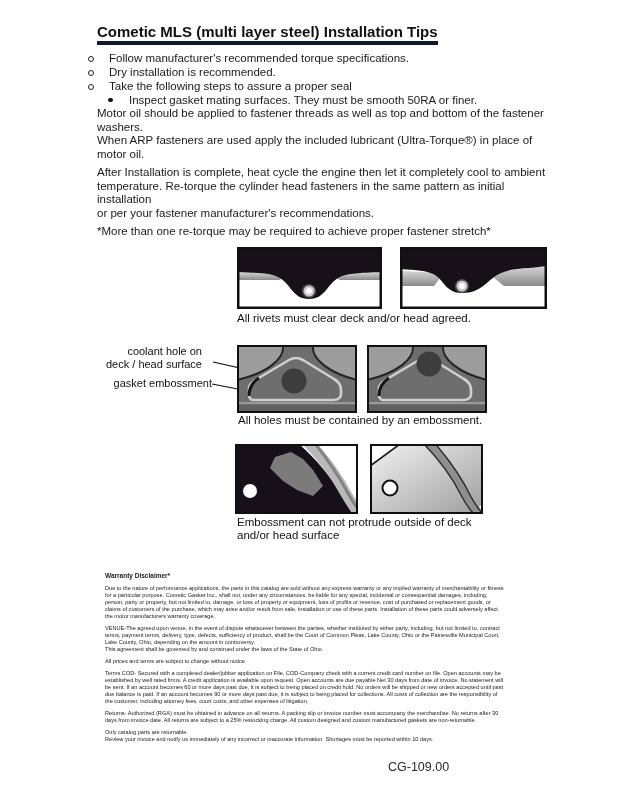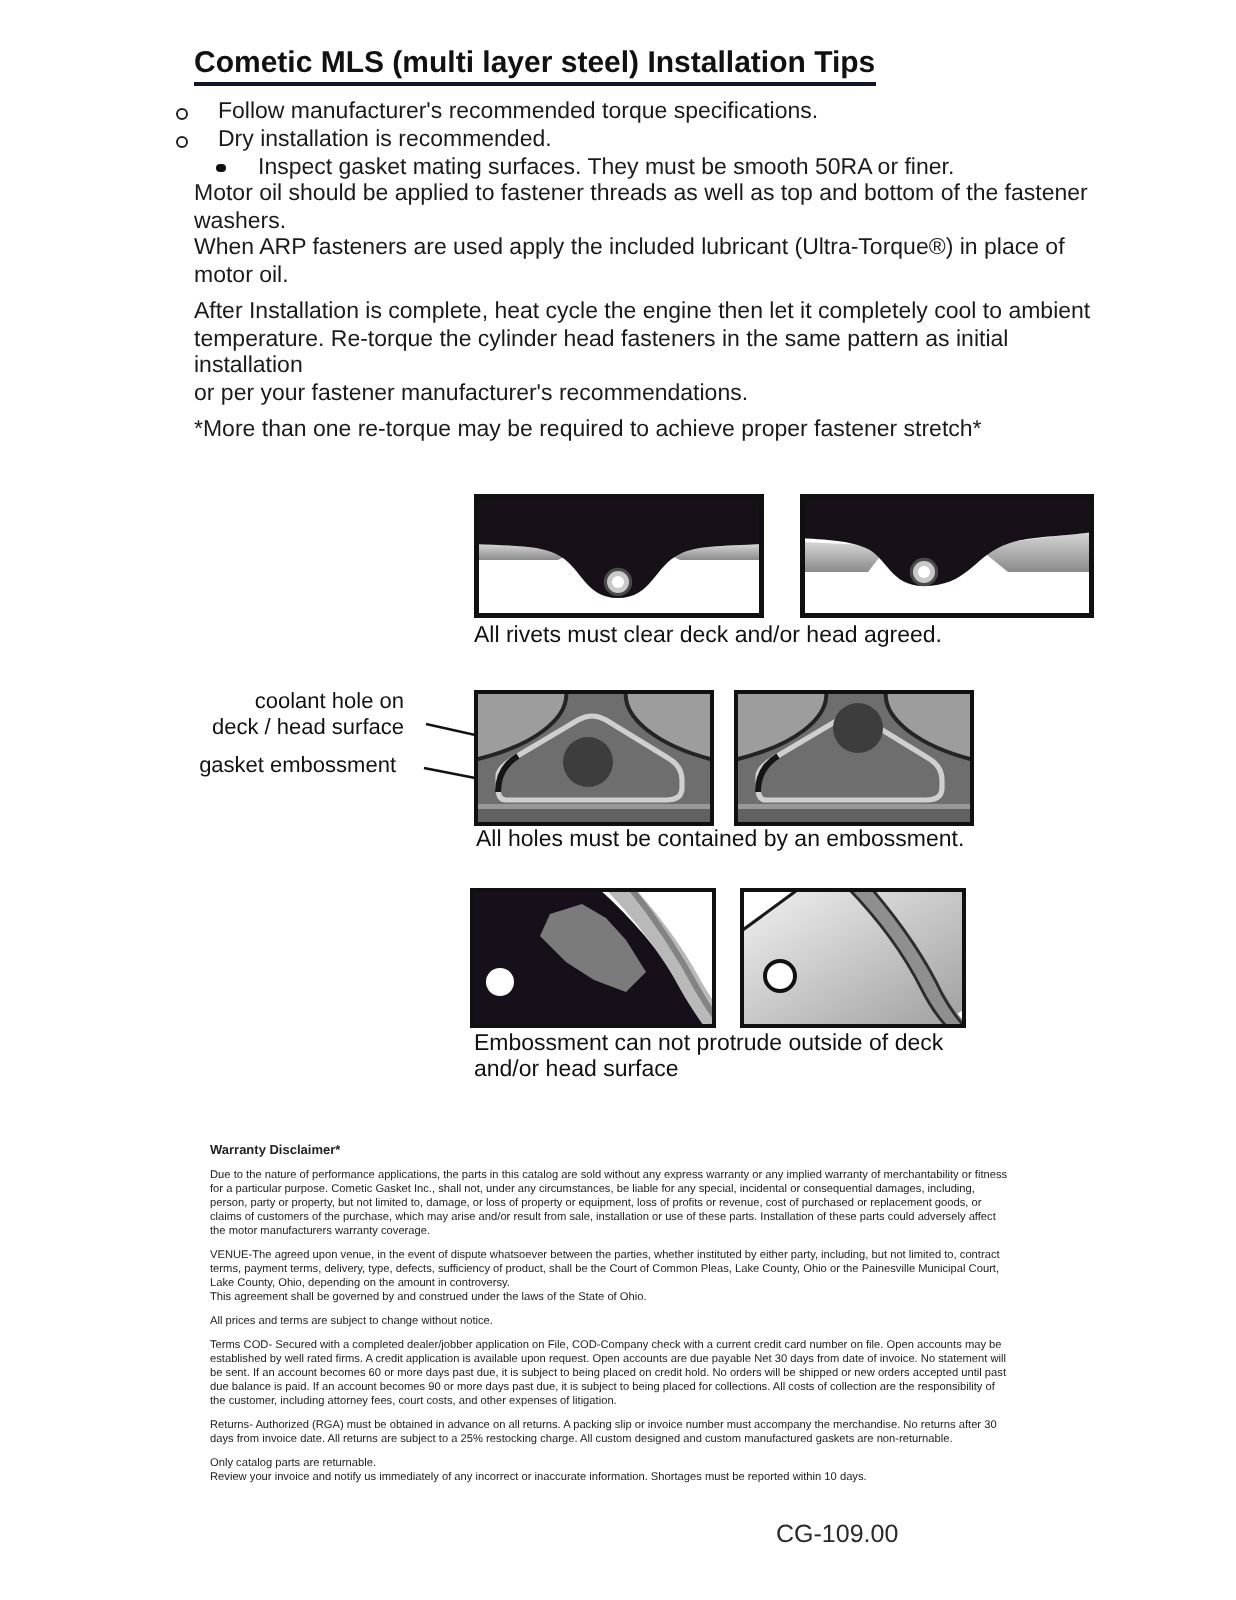--- a/index.html
+++ b/index.html
@@ -3,21 +3,21 @@
 <meta charset="utf-8">
 <style>
   html,body { margin:0; padding:0; background:#ffffff; }
   .page {
     position:relative; width:618px; height:800px; background:#ffffff;
     font-family:"Liberation Sans","DejaVu Sans",sans-serif; color:#1a1a1a; overflow:hidden;
   }
   .textcol { position:absolute; left:97px; top:23px; width:462px; }
   .title {
     font-size:15px; font-weight:bold; margin:0 0 6px 0; display:inline-block;
-    border-bottom:2px solid #0f172a; padding-bottom:1px; color:#111;
+    border-bottom:4px solid #0f172a; padding-bottom:1px; color:#111;
   }
   ul.bullets { list-style:none; margin:0; padding:0; font-size:11.5px; line-height:14px; }
   ul.bullets li { position:relative;padding-left:12px; }
   li.b1::before {
     content:""; position:absolute; left:-9px; top:4.5px; width:4px; height:4px;
     border:1px solid #222; border-radius:50%;
   }
   li.b2 { margin-left:20px; }
   li.b2::before {
     content:""; position:absolute; left:-9px; top:4.8px; width:4.6px; height:4.6px;
@@ -56,20 +56,21 @@
           <stop offset="1" stop-color="#9e9e9e"></stop>
       </linearGradient>
     </defs>
   </svg>
 
   <div class="textcol">
     <div><h1 class="title">Cometic MLS (multi layer steel) Installation Tips</h1></div>
     <ul class="bullets">
       <li class="b1">Follow manufacturer's recommended torque specifications.</li>
       <li class="b1">Dry installation is recommended.</li>
+      <li class="b1">Take the following steps to assure a proper seal</li>
       <li class="b2">Inspect gasket mating surfaces.  They must be smooth 50RA or finer.</li>
     </ul>
     <p class="body">Motor oil should be applied to fastener threads as well as top and bottom of the fastener washers.
 When ARP fasteners are used apply the included lubricant (Ultra-Torque®) in place of motor oil.</p>
     <p class="body">After Installation is complete, heat cycle the engine then let it completely cool to ambient
 temperature. Re-torque the cylinder head fasteners in the same pattern as initial installation
 or per your fastener manufacturer's recommendations.</p>
     <p class="note">*More than one re-torque may be required to achieve proper fastener stretch*</p>
   </div>
 
@@ -98,21 +99,21 @@
       <rect x="1.25" y="1.25" width="144.5" height="59.5" fill="none" stroke="#101010" stroke-width="2.5"></rect>
     </svg>
   </div>
   <div class="dcap" style="left:237px;top:312px">All rivets must clear deck and/or head agreed.</div>
 
   <div class="dlabel" style="left:237px;top:330px;width:120px">RIGHT</div>
   <div class="dlabel" style="left:367px;top:330px;width:120px">WRONG</div>
 
   <div class="callout" style="left:88px;top:345px;width:114px">coolant hole on
 deck / head surface</div>
-  <div class="callout" style="left:84px;top:377px;width:114px">gasket embossment</div>
+  <div class="callout" style="left:98px;top:377px;width:114px">gasket embossment</div>
 
   <svg class="arrows" viewBox="0 0 110 55" width="110" height="55">
     <line x1="10" y1="12" x2="84" y2="28.5" stroke="#111" stroke-width="1.2"></line>
     <polygon points="89,30 79,30 82,24" fill="#111"></polygon>
     <line x1="9" y1="34" x2="50" y2="42" stroke="#111" stroke-width="1.2"></line>
   </svg>
 
   <div class="dbox" style="left:237px;top:345px">
     <svg viewBox="0 0 120 68" width="120" height="68">
       <rect width="120" height="68" fill="#6e6e6e"></rect>

